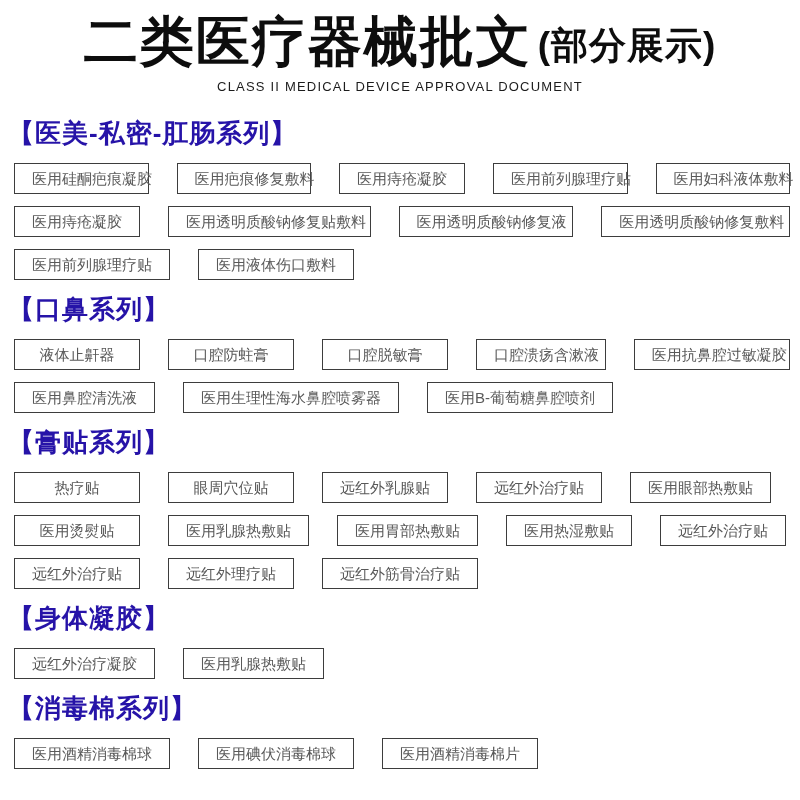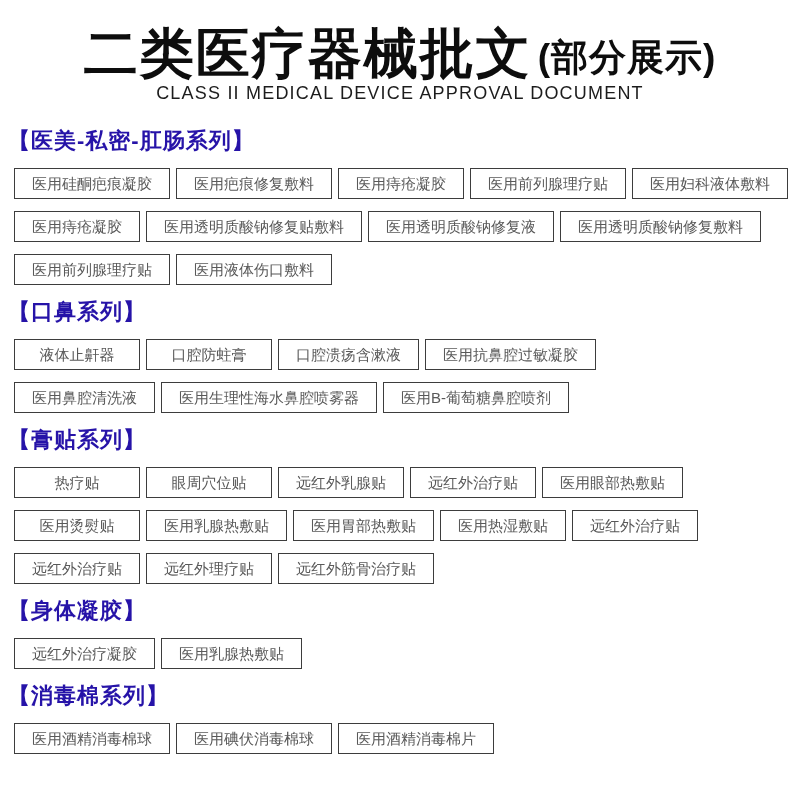--- a/index.html
+++ b/index.html
@@ -7,47 +7,48 @@
     --box-border:#3d3d3d;
     --box-text:#595959;
     --title-color:#0d0d0d;
   }
   *{margin:0;padding:0;box-sizing:border-box;}
   html,body{width:800px;height:800px;background:#ffffff;overflow:hidden;}
   body{font-family:"Liberation Sans","DejaVu Sans",sans-serif;}
   .page{width:800px;height:800px;background:#fff;padding:0 0 0 0;}
 
   
-  .header{ text-align:center; padding-top:24px; }
+  .header{ text-align:center; padding-top:12px; }
   .title-line{
     display:flex; align-items:flex-end; justify-content:center;
     white-space:nowrap; color:var(--title-color);
   }
   .title-main{
     font-size:54px; font-weight:900; letter-spacing:2px; line-height:1.1;
   }
   .title-suffix{
     font-size:37px; font-weight:800; letter-spacing:1px; line-height:1.35;
     margin-left:6px;
   }
   .subtitle{
-    font-size:18px; font-weight:500; letter-spacing:1.2px; color:#1c1c1c;
+    margin-top:8px;
+    font-size:13px; font-weight:500; letter-spacing:1.2px; color:#1c1c1c;
   }
 
   
   .content{ padding:4px 10px 0 8px; }
   .section{ margin-top:8px; }
   .section:first-child{ margin-top:18px; }
   .section-heading{
     color:var(--accent);
-    font-size:22px; font-weight:800; letter-spacing:1px;
+    font-size:26px; font-weight:800; letter-spacing:1px;
     margin:0 0 12px 0;
   }
   .row{
-    display:flex; flex-wrap:nowrap; gap:6px;
+    display:flex; flex-wrap:nowrap; gap:28px;
     margin:0 0 12px 6px;
   }
   .box{
     border:1px solid var(--box-border);
     color:var(--box-text);
     background:#fff;
     font-size:15px;
     height:31px; line-height:29px;
     padding:0 17px;
     min-width:126px;
@@ -86,20 +87,21 @@
         <div class="row">
           <div class="box">医用前列腺理疗贴</div>
           <div class="box">医用液体伤口敷料</div>
         </div>
       </section>
       <section class="section">
         <h2 class="section-heading">【口鼻系列】</h2>
         <div class="row">
           <div class="box">液体止鼾器</div>
           <div class="box">口腔防蛀膏</div>
+          <div class="box">口腔脱敏膏</div>
           <div class="box">口腔溃疡含漱液</div>
           <div class="box">医用抗鼻腔过敏凝胶</div>
         </div>
         <div class="row">
           <div class="box">医用鼻腔清洗液</div>
           <div class="box">医用生理性海水鼻腔喷雾器</div>
           <div class="box">医用B-葡萄糖鼻腔喷剂</div>
         </div>
       </section>
       <section class="section">

